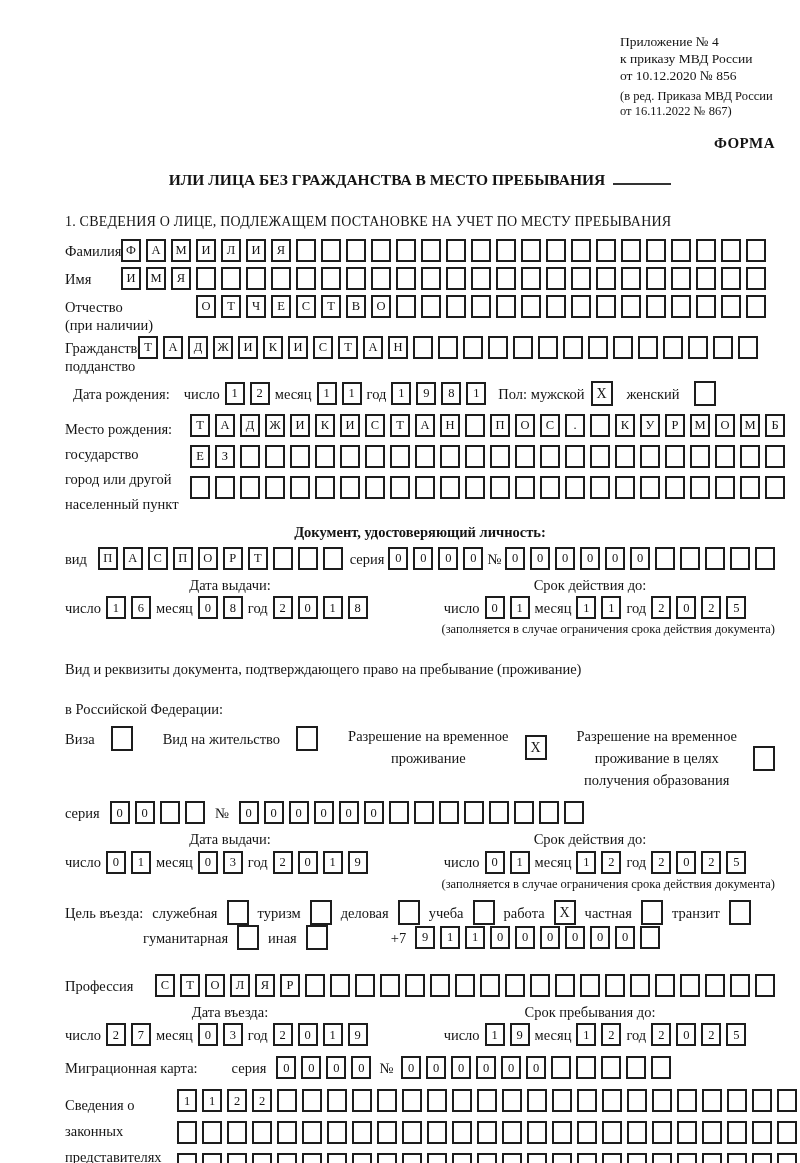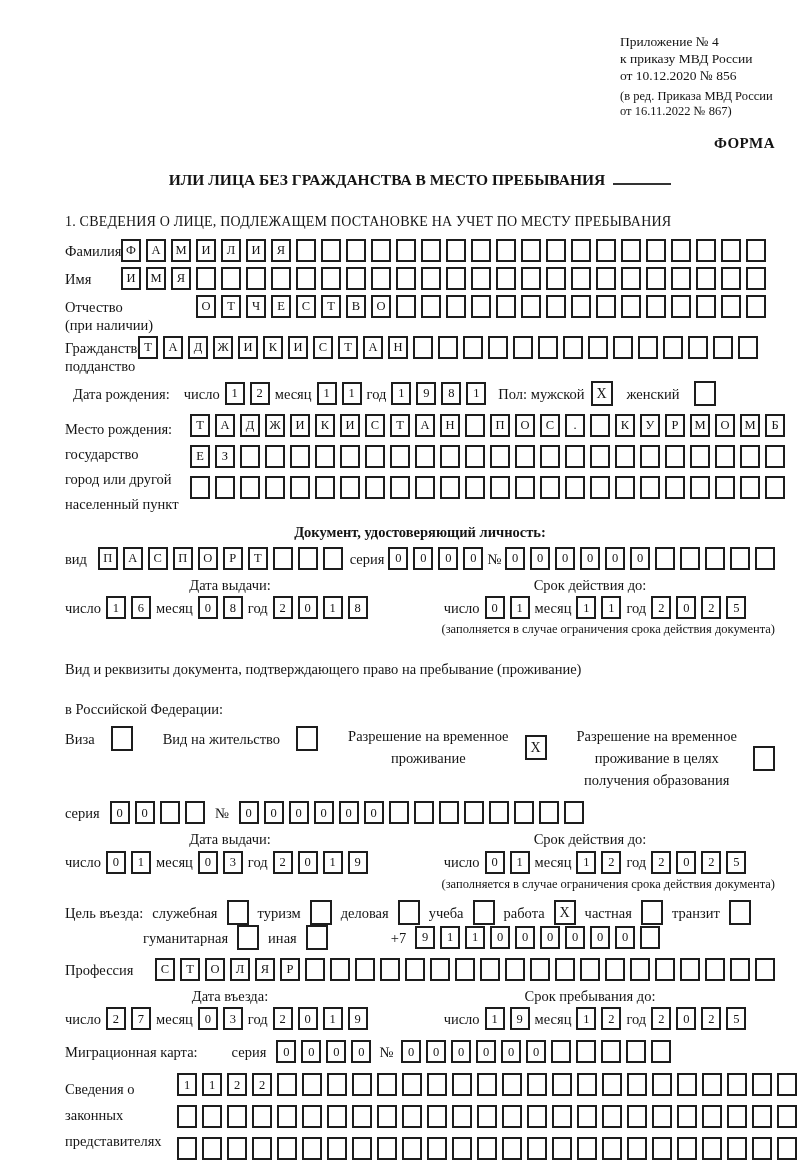--- a/index.html
+++ b/index.html
@@ -570,21 +570,21 @@
       <div class="cell">0</div>
       <div class="cell">0</div>
       <div class="cell">0</div>
       <div class="cell">0</div>
       <div class="cell">0</div>
       <div class="cell">0</div>
       <div class="cell"></div>
     </div>
 </div>
 
-<div class="row" style="margin-top:8px">
+<div class="row" style="margin-top:24px">
   <span class="lbl" style="width:90px">Профессия</span>
   <div class="cells">
       <div class="cell">С</div>
       <div class="cell">Т</div>
       <div class="cell">О</div>
       <div class="cell">Л</div>
       <div class="cell">Я</div>
       <div class="cell">Р</div>
       <div class="cell"></div>
       <div class="cell"></div>

